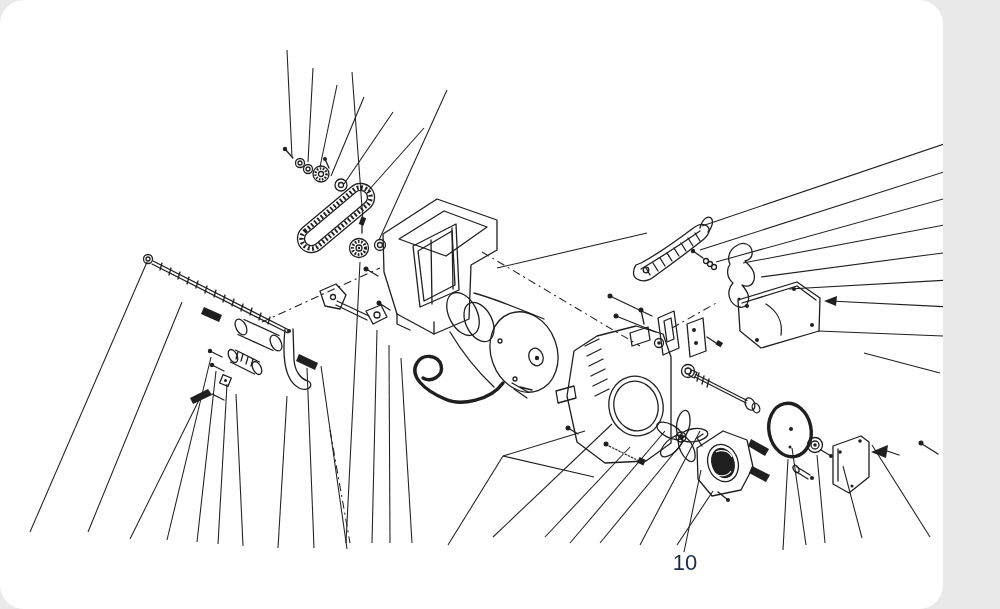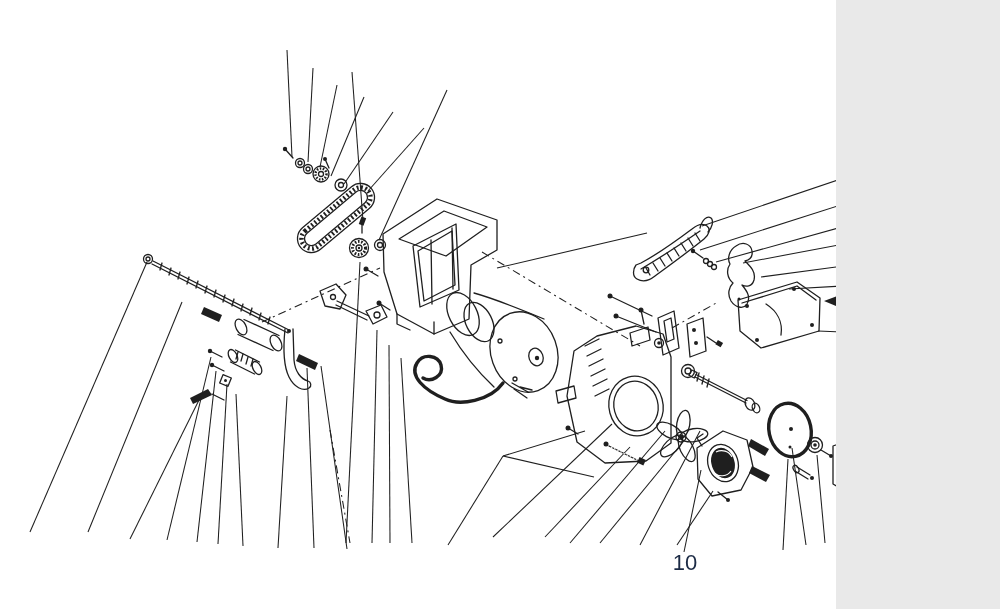--- a/index.html
+++ b/index.html
@@ -1,17 +1,17 @@
 <!DOCTYPE html>
 <html style="--background: #ffffff; --ink: #1f1f1f; --label: #1c2b45;"><head>
 <meta charset="utf-8">
 <style>
   :root{ --background:#ffffff; --ink:#1f1f1f; --label:#1c2b45; }
   html,body{margin:0;padding:0;background:#e9e9e9;}
-  .stage{position:relative;width:836px;height:609px;background:var(--background);overflow:hidden;}
+  .stage{position:relative;width:943px;height:609px;background:var(--background);overflow:hidden;border-radius:24px;}
   svg{display:block;width:1000px;height:609px;}
   .leader{fill:none;stroke:var(--ink);stroke-width:1.05;}
   .dash{fill:none;stroke:var(--ink);stroke-width:1.05;stroke-dasharray:8 4 2 4;}
   .ln{fill:none;stroke:var(--ink);stroke-width:1.3;stroke-linecap:round;stroke-linejoin:round;}
   .thick{stroke-width:3.4;}
   .fillink{fill:var(--ink);stroke:none;}
   .whiteln{fill:none;stroke:#ffffff;stroke-width:1.1;}
   .teeth{fill:none;stroke:var(--ink);}
   text.callout{fill:var(--label);font-family:"Liberation Sans",sans-serif;font-size:22px;font-weight:500;}
 </style>

